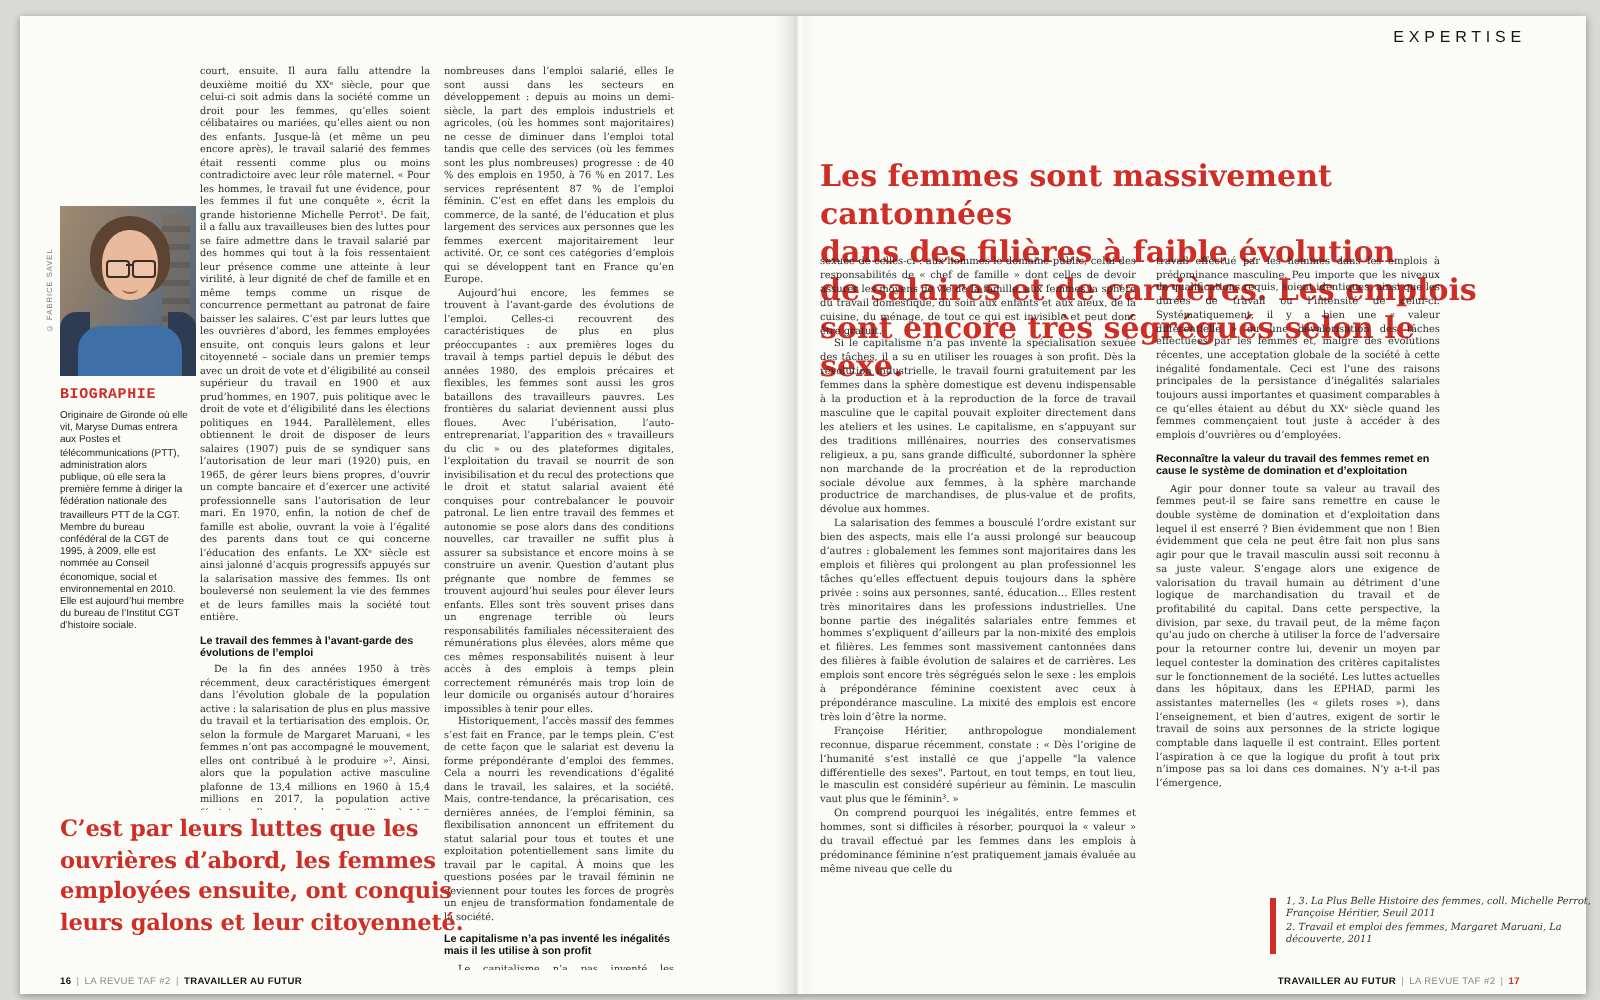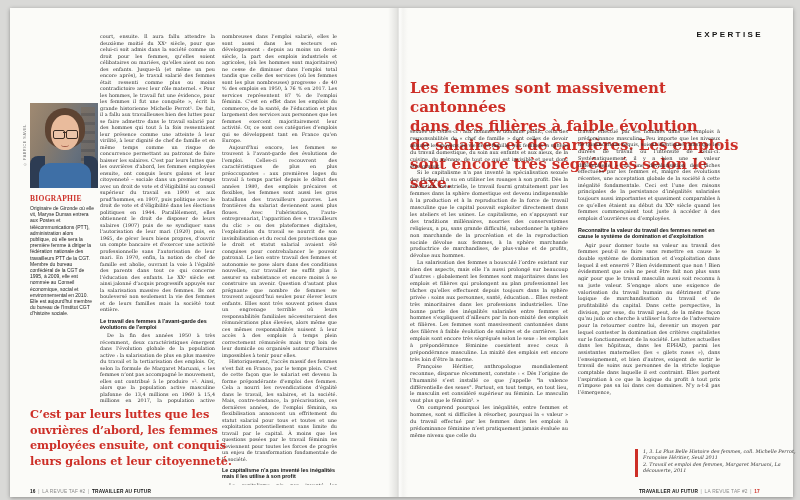--- a/index.html
+++ b/index.html
@@ -31,39 +31,39 @@
   }
   .blk{margin:0;}
   .blk.p{text-indent:7px;}
   .blk.p.noind{text-indent:0;}
   .blk.h2{
     font-family:"Liberation Sans",sans-serif;font-weight:bold;
     font-size:5.4px;line-height:6.4px;margin:5px 0 2px;text-indent:0;
     text-align:left;color:#111;
   }
   .kicker{
-    position:absolute;right:30px;top:22px;
-    font-family:"Liberation Sans",sans-serif;font-weight:bold;
+    position:absolute;right:30px;top:6px;
+    font-family:"Liberation Sans",sans-serif;font-weight:normal;
     font-size:8px;letter-spacing:2.4px;color:#151515;text-align:right;
   }
   .headline{
     position:absolute;left:400px;top:27px;width:335px;
     font-weight:bold;font-size:15px;line-height:19px;color:var(--accent);
     white-space:pre-line;
     margin-top:44px;
   }
   .pullquote{
     position:absolute;left:20px;top:399px;width:212px;
     font-weight:bold;font-size:11.3px;line-height:15.5px;letter-spacing:-.1px;
     color:var(--accent);white-space:pre-line;
   }
   
   .bio-title{
     position:absolute;left:20px;top:186px;
-    font-family:Liberation Serif, serif;font-weight:bold;
+    font-family:Liberation Mono, monospace;font-weight:bold;
     font-size:7.5px;letter-spacing:.3px;color:var(--accent);
   }
   .bio-text{
     position:absolute;left:20px;top:197px;width:64px;
     font-family:"Liberation Sans",sans-serif;
     font-size:5px;line-height:6.2px;color:#222;
   }
   .photo-credit{
     position:absolute;left:13px;top:95px;height:85px;
     writing-mode:vertical-rl;transform:rotate(180deg);

